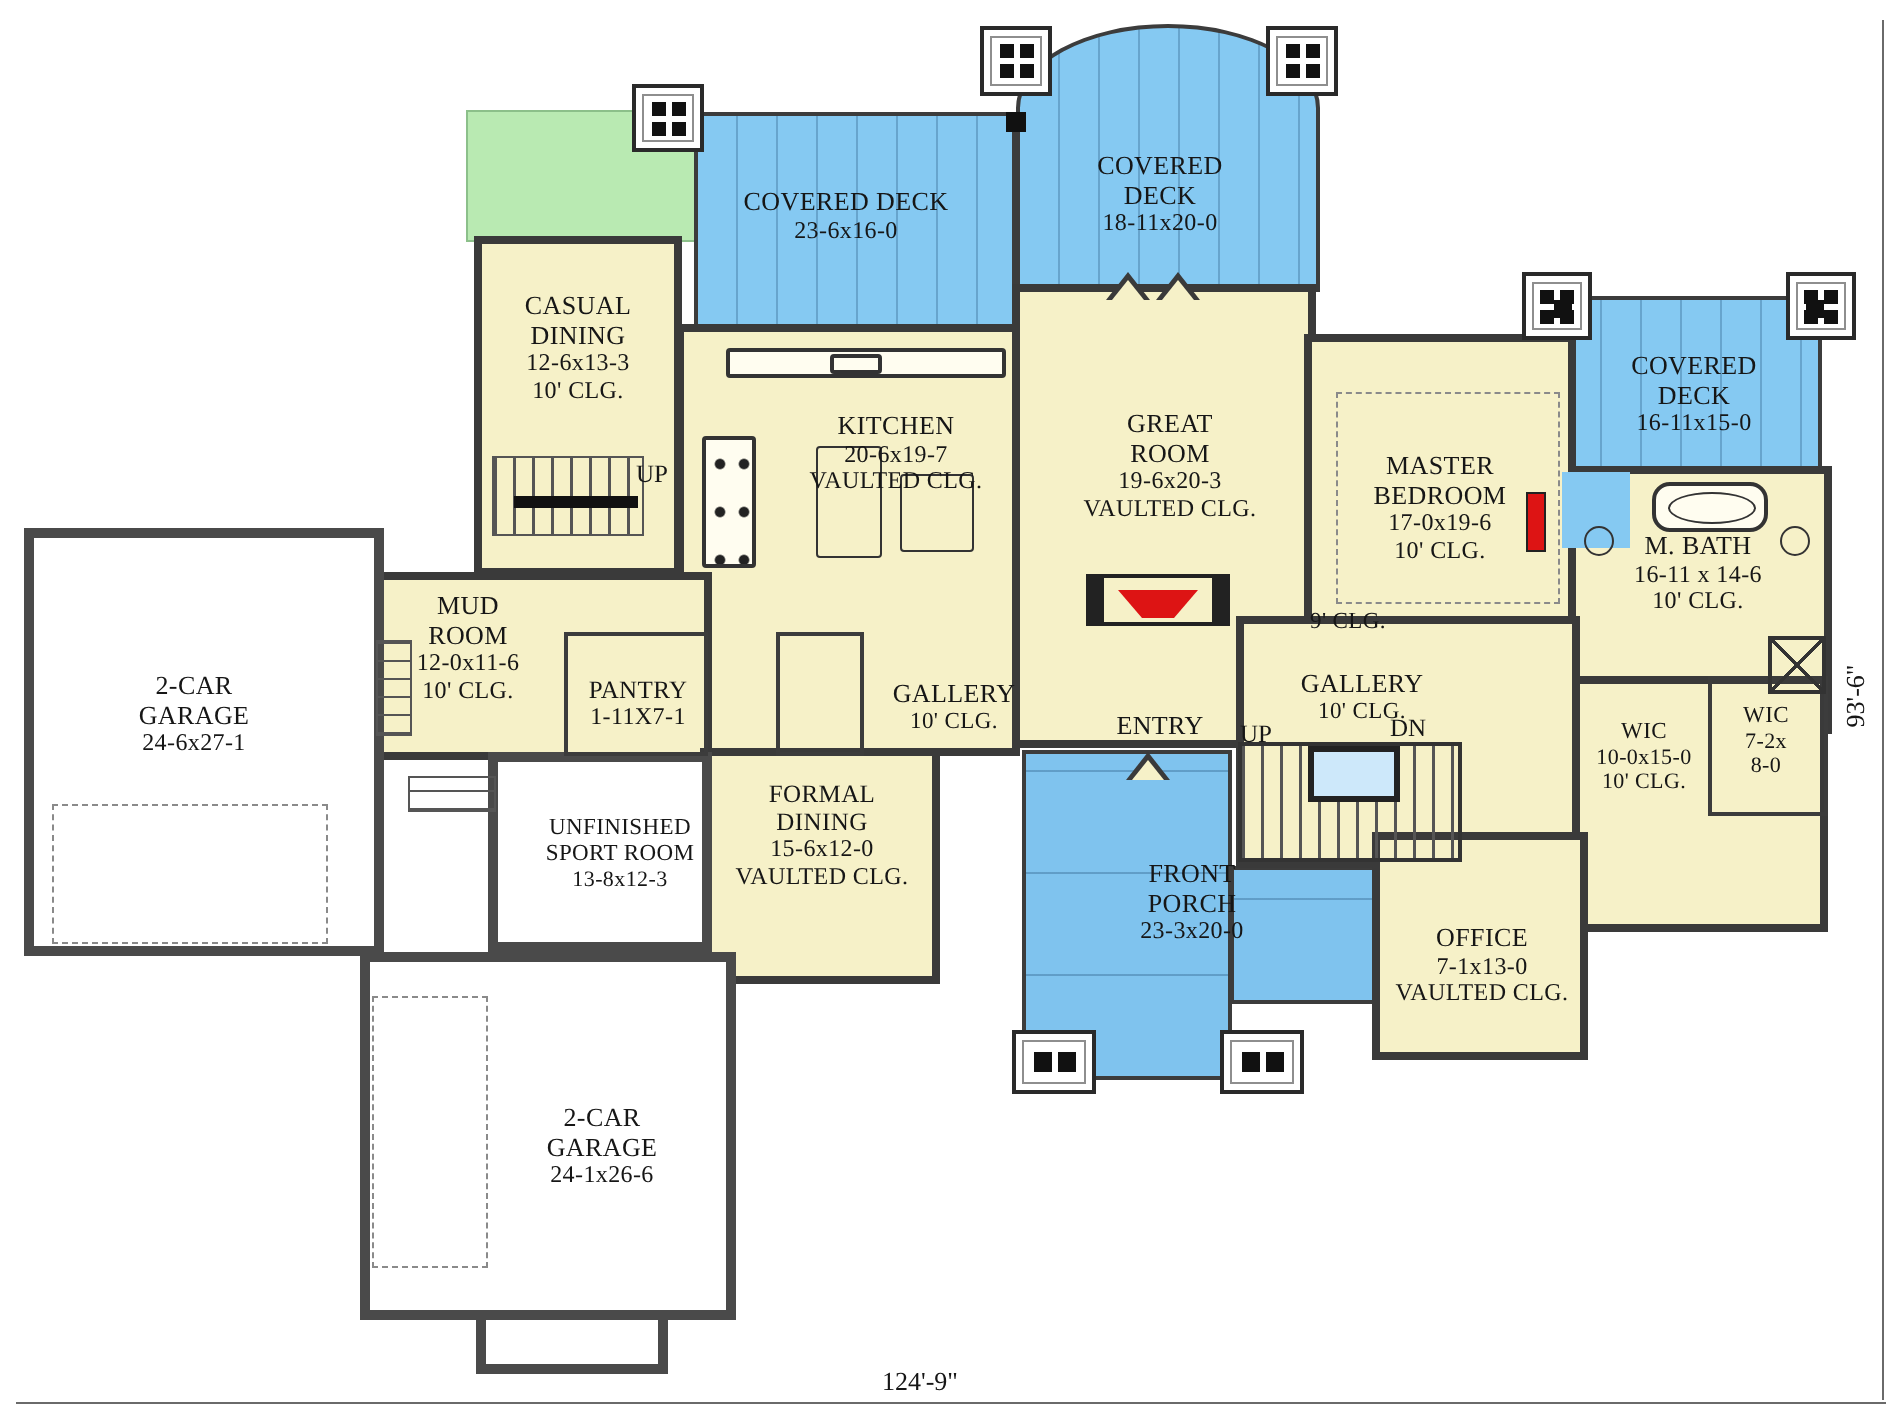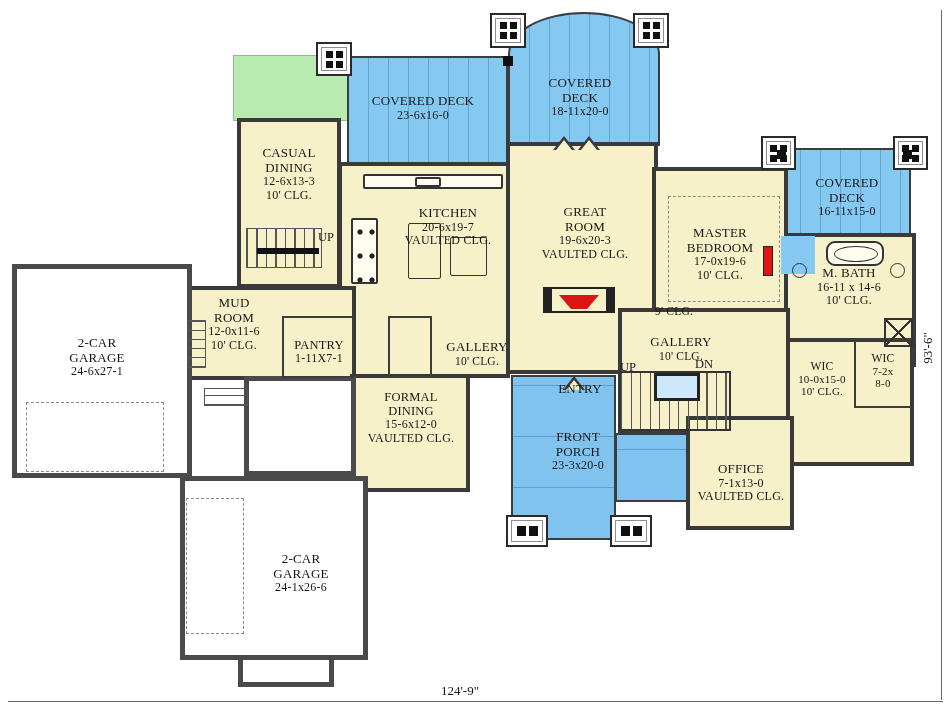--- a/index.html
+++ b/index.html
@@ -225,40 +225,44 @@
     <span class="cl">10' CLG.</span>
   </div>
   <div class="lbl" style="left:284px;top:338px;width:70px;">
     <span class="nm" style="font-size:12.5px;">PANTRY</span>
     <span class="sz">1-11X7-1</span>
   </div>
   <div class="lbl" style="left:407px;top:340px;width:140px;">
     <span class="nm">GALLERY</span>
     <span class="cl" style="font-size:11.5px;">10' CLG.</span>
   </div>
-  <div class="lbl" style="left:530px;top:356px;width:100px;margin-top:26px;">
+  <div class="lbl" style="left:530px;top:356px;width:100px;">
     <span class="nm">ENTRY</span>
   </div>
   <div class="lbl" style="left:623px;top:335px;width:116px;">
     <span class="nm">GALLERY</span>
     <span class="cl" style="font-size:11.5px;">10' CLG.</span>
   </div>
   <div class="lbl" style="left:645px;top:305px;width:58px;">
     <span class="cl" style="font-size:11.5px;">9' CLG.</span>
   </div>
   <div class="lbl" style="left:17px;top:336px;width:160px;">
     <span class="nm" style="width:70px;margin:0 auto;">2-CAR GARAGE</span>
     <span class="sz">24-6x27-1</span>
   </div>
+  <div class="lbl sm" style="left:252px;top:408px;width:116px;">
+    <span class="nm" style="width:82px;margin:0 auto;">UNFINISHED SPORT ROOM</span>
+    <span class="sz">13-8x12-3</span>
+  </div>
   <div class="lbl" style="left:352px;top:390px;width:118px;">
     <span class="nm" style="width:62px;margin:0 auto;font-size:12.5px;">FORMAL DINING</span>
     <span class="sz">15-6x12-0</span>
     <span class="cl">VAULTED CLG.</span>
   </div>
-  <div class="lbl" style="left:518px;top:430px;width:120px;">
+  <div class="lbl" style="left:536px;top:430px;width:120px;">
     <span class="nm" style="width:54px;margin:0 auto;">FRONT PORCH</span>
     <span class="sz">23-3x20-0</span>
   </div>
   <div class="lbl" style="left:688px;top:462px;width:106px;">
     <span class="nm">OFFICE</span>
     <span class="sz">7-1x13-0</span>
     <span class="cl">VAULTED CLG.</span>
   </div>
   <div class="lbl sm" style="left:790px;top:360px;width:64px;">
     <span class="nm">WIC</span>

